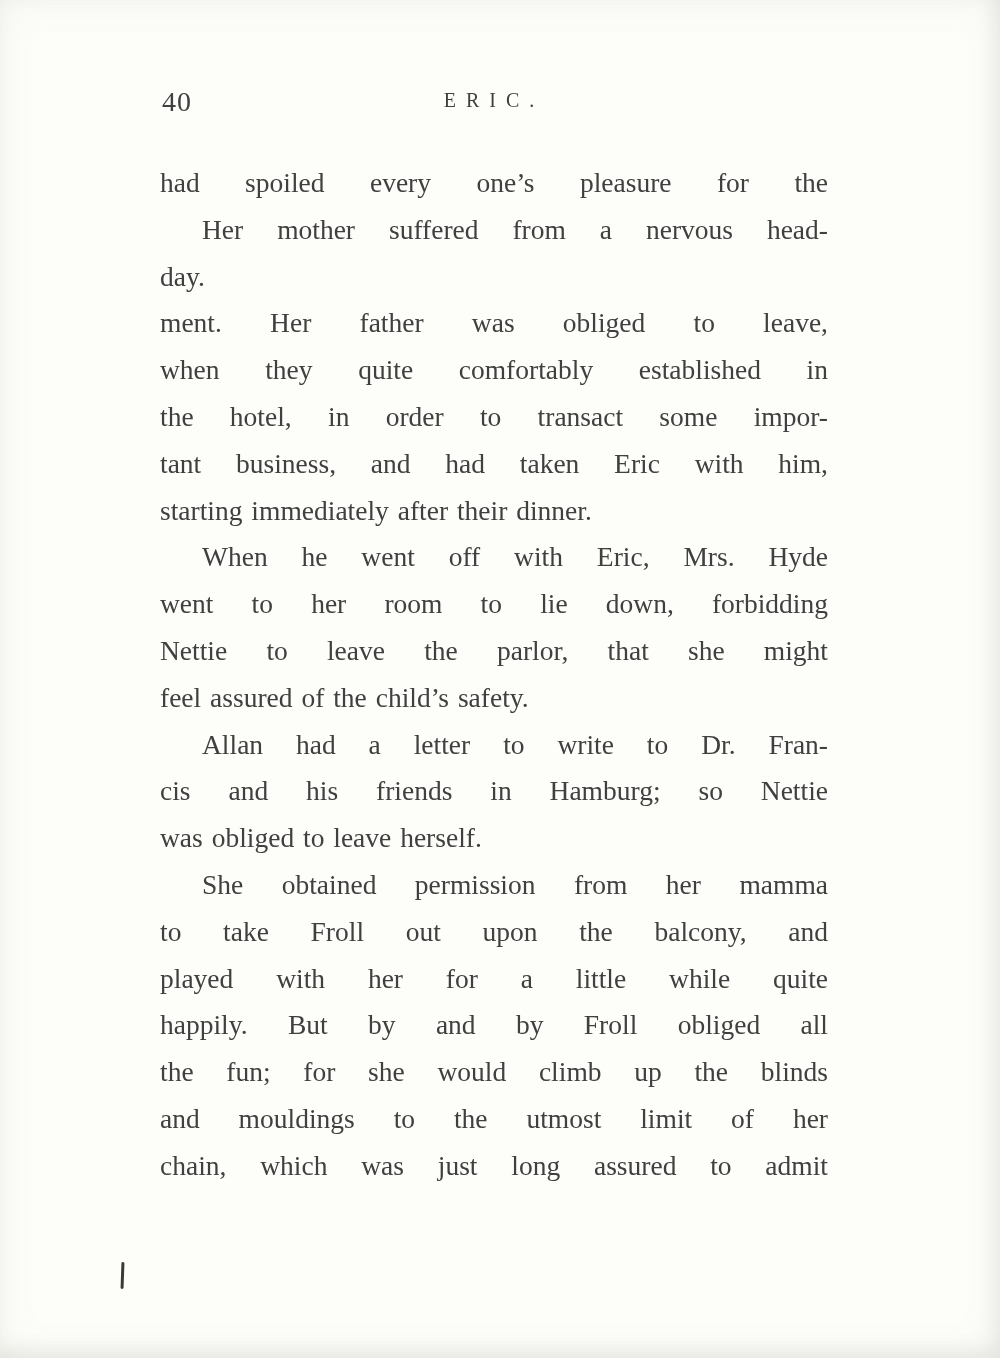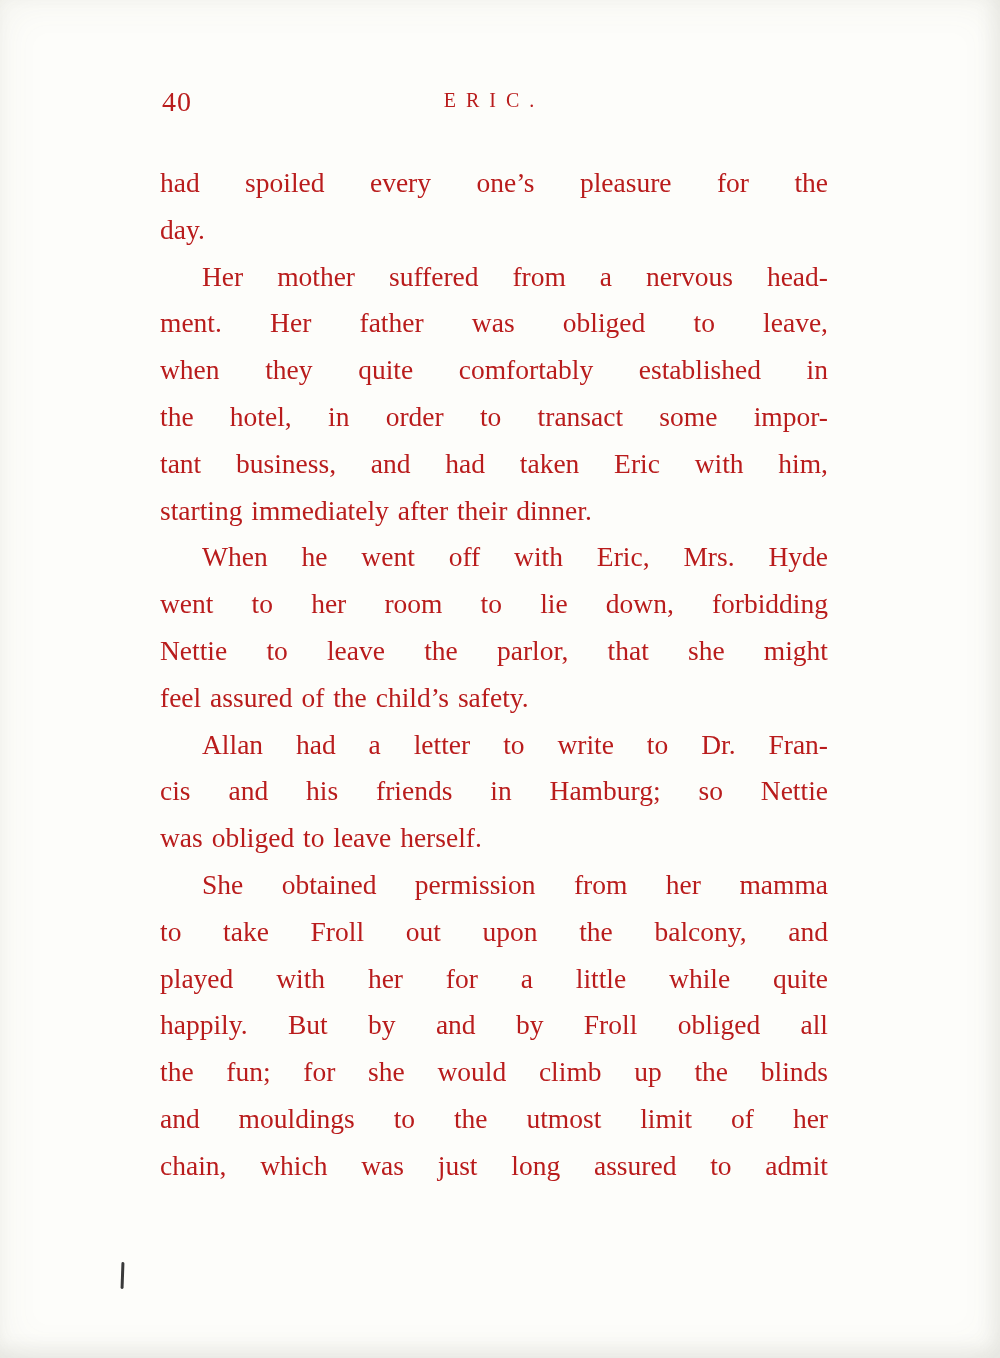--- a/index.html
+++ b/index.html
@@ -7,21 +7,21 @@
     padding: 0;
     background: #e9e7e2;
     font-family: "Liberation Serif", "DejaVu Serif", serif;
   }
   .scan-page {
     position: relative;
     width: 1000px;
     height: 1358px;
     margin: 0 auto;
     background: #fdfdfa;
-    color: #b91c1c;
+    color: #404040;
     overflow: hidden;
     box-shadow: inset 0 0 40px rgba(120,110,95,0.08), inset -6px -8px 18px rgba(100,95,85,0.10);
   }
   .page-header {
     position: absolute;
     top: 86px;
     left: 160px;
     width: 668px;
     height: 40px;
   }
@@ -82,22 +82,22 @@
 
 <div class="scan-page">
 
   <div class="page-header">
     <span class="page-number">40</span>
     <span class="running-title">ERIC.</span>
   </div>
 
   <div class="text-block">
       <div class="text-line just"><span>had spoiled every one’s pleasure for the</span></div>
+      <div class="text-line just indent"><span>Her mother suffered from a nervous head-</span></div>
       <div class="text-line"><span>day.</span></div>
-      <div class="text-line just indent"><span>Her mother suffered from a nervous head-</span></div>
       <div class="text-line just"><span>ment.  Her father was obliged to leave,</span></div>
       <div class="text-line just"><span>when they quite comfortably established in</span></div>
       <div class="text-line just"><span>the hotel, in order to transact some impor-</span></div>
       <div class="text-line just"><span>tant business, and had taken Eric with him,</span></div>
       <div class="text-line"><span>starting immediately after their dinner.</span></div>
       <div class="text-line just indent"><span>When he went off with Eric, Mrs. Hyde</span></div>
       <div class="text-line just"><span>went to her room to lie down, forbidding</span></div>
       <div class="text-line just"><span>Nettie to leave the parlor, that she might</span></div>
       <div class="text-line"><span>feel assured of the child’s safety.</span></div>
       <div class="text-line just indent"><span>Allan had a letter to write to Dr. Fran-</span></div>

